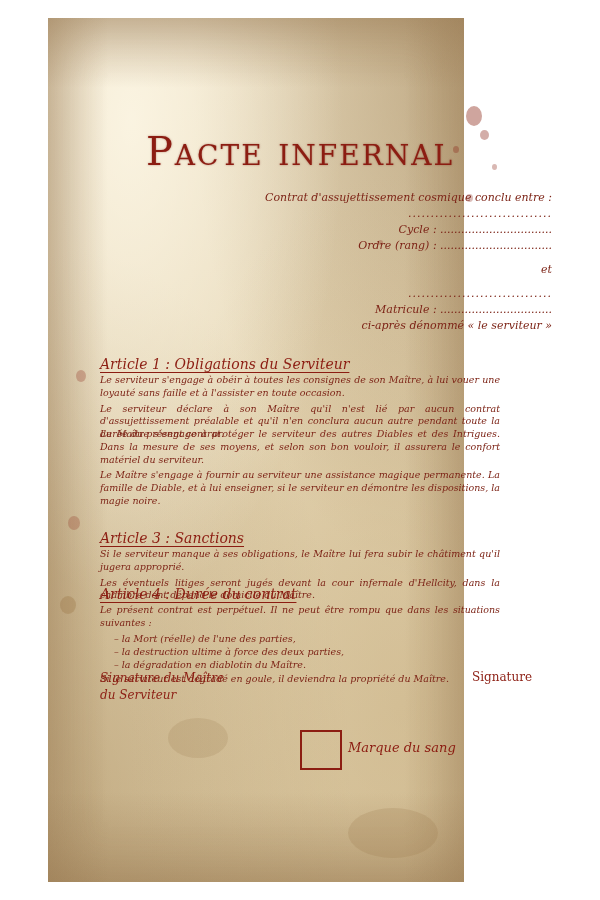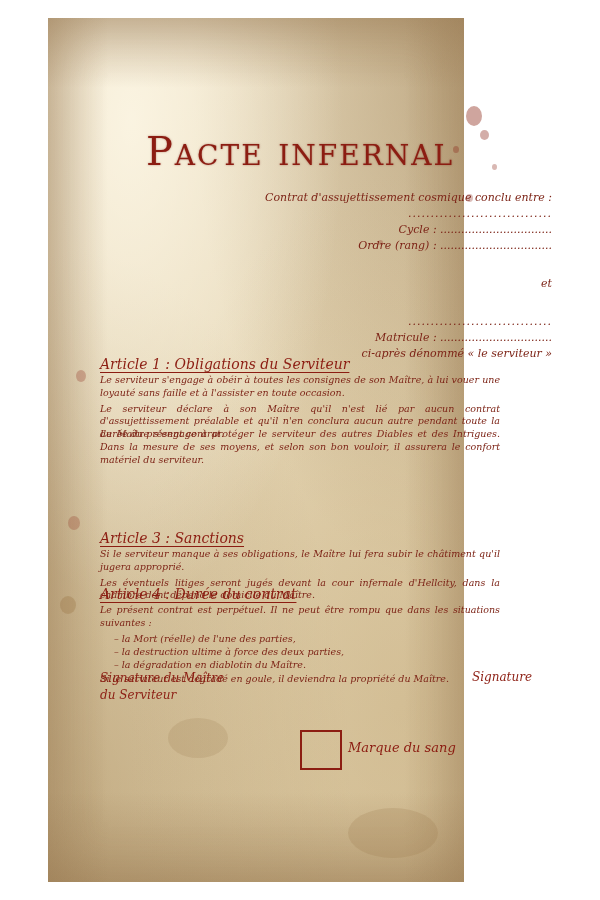--- a/index.html
+++ b/index.html
@@ -143,21 +143,20 @@
     font-size: 12px;
     font-style: italic;
     color: #8c1d12;
     line-height: 1.4;
   }
   .sig-right {
     position: absolute;
     right: 20px;
     top: 652px;
     font-size: 12px;
-    font-style: italic;
     color: #8c1d12;
   }
 
   .blood-box {
     position: absolute;
     left: 252px;
     top: 712px;
     width: 38px;
     height: 36px;
     border: 2px solid #8c1d12;
@@ -195,34 +194,35 @@
 
   <div class="content">
 
     <div class="title">Pacte infernal</div>
 
     <div class="preamble hand">
       <span class="line">Contrat d'assujettissement cosmique conclu entre :</span>
       <span class="line dotted">................................</span>
       <span class="line">Cycle : ................................</span>
       <span class="line">Ordre (rang) : ................................</span>
-      <span class="line" style="display:block; margin:22px 0;">et</span>
+      <span class="line" style="display:block; margin:8px 0;">et</span>
       <span class="line dotted">................................</span>
       <span class="line">Matricule : ................................</span>
       <span class="line">ci-après dénommé « le serviteur »</span>
     </div>
 
     <div class="article" id="art1">
       <h2>Article 1 : Obligations du Serviteur</h2>
       <p>Le serviteur s'engage à obéir à toutes les consignes de son Maître, à lui vouer une loyauté sans faille et à l'assister en toute occasion.</p>
       <p>Le serviteur déclare à son Maître qu'il n'est lié par aucun contrat d'assujettissement préalable et qu'il n'en conclura aucun autre pendant toute la durée du présent contrat.</p>
     </div>
 
     <div class="article" id="art2">
       <p>Le Maître s'engage à protéger le serviteur des autres Diables et des Intrigues. Dans la mesure de ses moyens, et selon son bon vouloir, il assurera le confort matériel du serviteur.</p>
+      <p>Le Maître s'engage à fournir au serviteur une assistance magique permanente. La famille de Diable, et à lui enseigner, si le serviteur en démontre les dispositions, la magie noire.</p>
     </div>
 
     <div class="article" id="art3">
       <h2>Article 3 : Sanctions</h2>
       <p>Si le serviteur manque à ses obligations, le Maître lui fera subir le châtiment qu'il jugera approprié.</p>
       <p>Les éventuels litiges seront jugés devant la cour infernale d'Hellcity, dans la chambre dont dépend le domicile du Maître.</p>
     </div>
 
     <div class="article" id="art4">
       <h2>Article 4 : Durée du contrat</h2>

